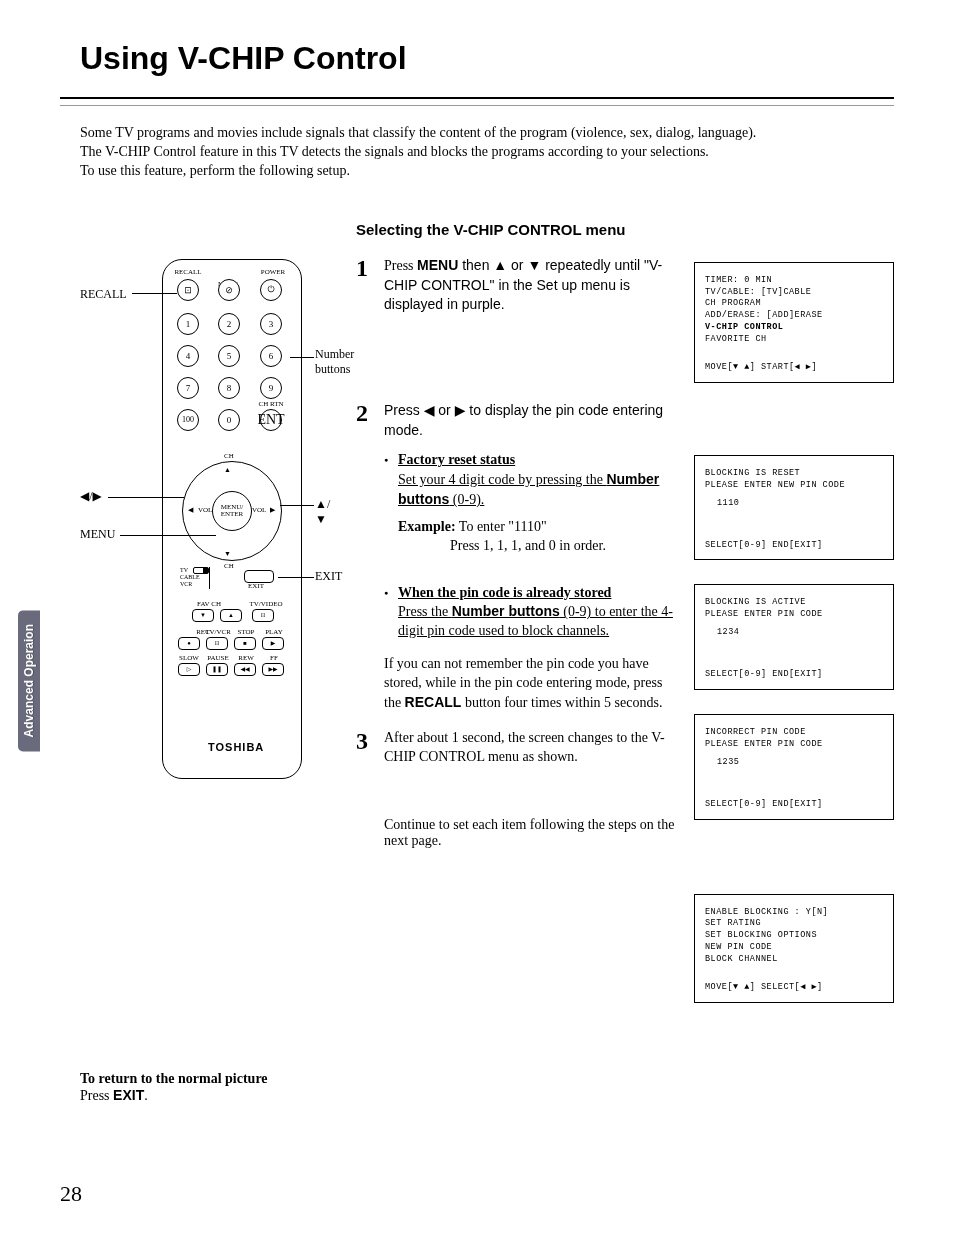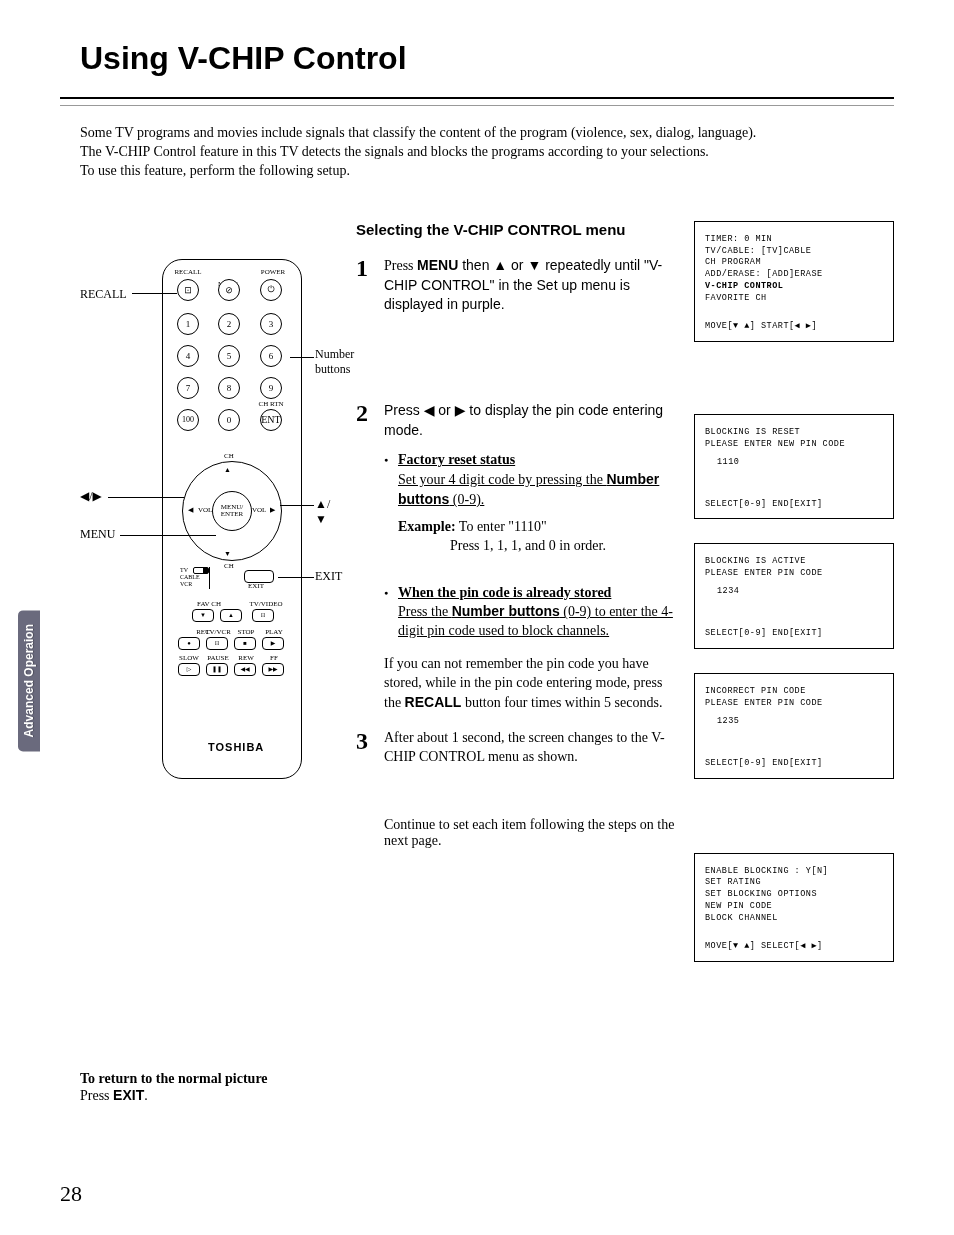--- a/index.html
+++ b/index.html
@@ -19,21 +19,21 @@
     font-weight: bold;
     margin-bottom: 20px;
     margin-left: 20px;
   }
   .title-rule { border-top: 2px solid #000; margin-bottom: 6px; margin-left:0; margin-right:0;}
   .title-rule2 { border-top: 1px solid #999; margin-bottom: 18px; }
   .intro { margin: 0 0 40px 20px; line-height: 1.35; }
   .main-area { display: flex; gap: 16px; margin-left:20px;}
   .col-remote { width: 260px; flex: 0 0 260px; }
   .col-steps { flex: 1; }
-  .col-screens { width: 200px; flex: 0 0 200px; }
+  .col-screens { width: 200px; flex: 0 0 200px; margin-top: 41px; }
 
   
   .side-tab {
     position: absolute;
     left: 18px;
     top: 610px;
     background: #6a6a7d;
     color: #fff;
     font-family: Arial, sans-serif;
     font-size: 12px;
@@ -139,21 +139,21 @@
       <div class="rbtn" style="left:180px;top:62px;">3</div>
       <div class="rbtn" style="left:97px;top:94px;">4</div>
       <div class="rbtn" style="left:138px;top:94px;">5</div>
       <div class="rbtn" style="left:180px;top:94px;">6</div>
       <div class="rbtn" style="left:97px;top:126px;">7</div>
       <div class="rbtn" style="left:138px;top:126px;">8</div>
       <div class="rbtn" style="left:180px;top:126px;">9</div>
       <div class="rlbl" style="left:176px;top:150px;width:30px;">CH RTN</div>
       <div class="rbtn" style="left:97px;top:158px;font-size:8px;">100</div>
       <div class="rbtn" style="left:138px;top:158px;">0</div>
-      <div class="rbtn" style="left:180px;top:158px;font-size:10px;">ENT</div>
+      <div class="rbtn" style="left:180px;top:158px;font-size:14px;">ENT</div>
 
       <div class="control-ring"></div>
       <div class="control-inner">
           <span>MENU/
 ENTER</span>
         </div>
       <div class="rlbl" style="left:144px;top:202px;">CH</div>
       <div class="rlbl" style="left:144px;top:216px;">▲</div>
       <div class="rlbl" style="left:144px;top:300px;">▼</div>
       <div class="rlbl" style="left:144px;top:312px;">CH</div>

